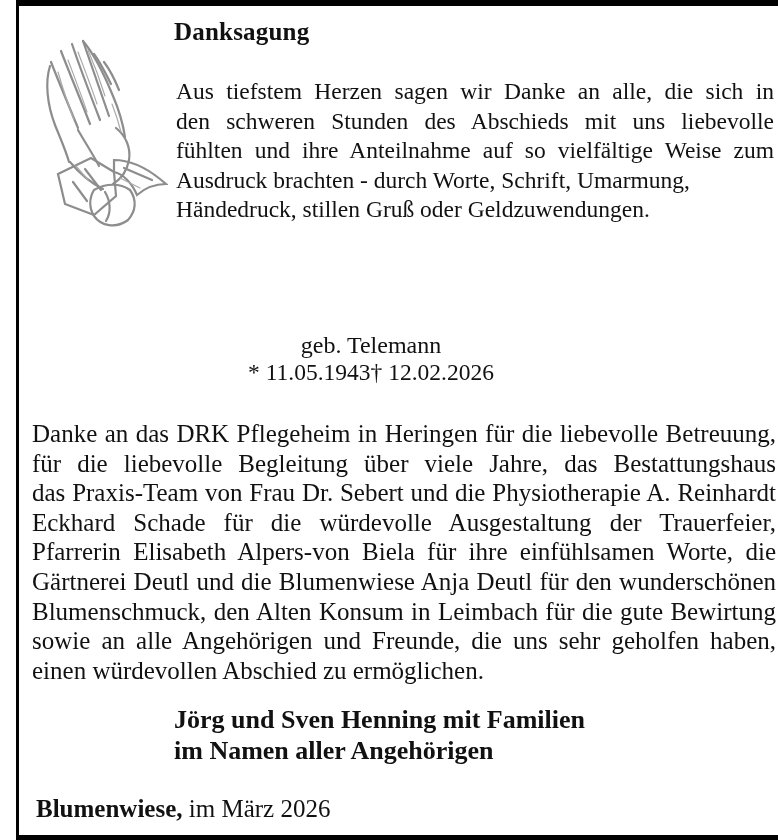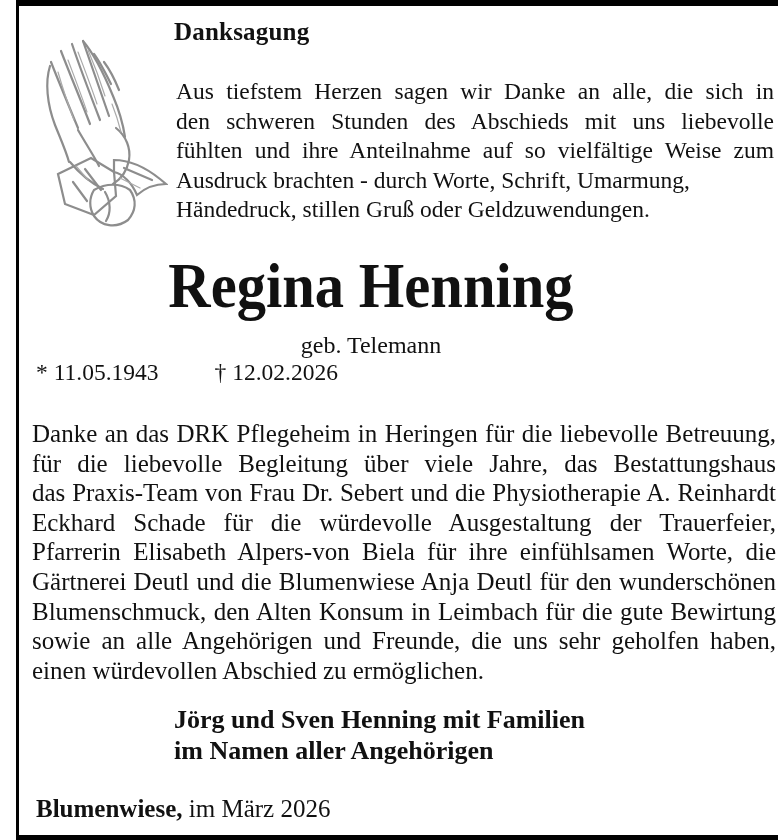--- a/index.html
+++ b/index.html
@@ -34,21 +34,21 @@
 
   .name-block { left: 17px; top: 247px; width: 670px; text-align: center; }
   .deceased-name {
     font-size: 63px; font-weight: bold; line-height: 66px;
     transform: scaleX(0.93); transform-origin: 50% 50%;
     white-space: nowrap;
   }
   .maiden { left: 17px; top: 325px; width: 670px; text-align: center; font-size: 24px; line-height: 28px; }
   .dates {
     left: 17px; top: 352px; width: 670px;
-    display: flex; justify-content: flex-start; gap: 56px;
+    display: flex; justify-content: center; 
     font-size: 23.5px; line-height: 29px;
   }
 
   .thanks {
     left: 13px; top: 413px; width: 744px;
     font-size: 25px; line-height: 29.6px;
   }
 
   .tline { min-height: 29.6px; }
   .just { text-align: justify; text-align-last: justify; }
@@ -110,23 +110,20 @@
   <div class="abs title">Danksagung</div>
 
   <div class="abs intro">
       <div class="tline just">Aus tiefstem Herzen sagen wir Danke an alle, die sich in</div>
       <div class="tline just">den schweren Stunden des Abschieds mit uns liebevolle</div>
       <div class="tline just">fühlten und ihre Anteilnahme auf so vielfältige Weise zum</div>
       <div class="tline">Ausdruck brachten - durch Worte, Schrift, Umarmung,</div>
       <div class="tline">Händedruck, stillen Gruß oder Geldzuwendungen.</div>
     </div>
 
-  <div class="abs name-block">
-    <div class="deceased-name">Regina Henning</div>
-  </div>
   <div class="abs maiden">geb. Telemann</div>
   <div class="abs dates">
     <span>* 11.05.1943</span>
     <span>† 12.02.2026</span>
   </div>
 
   <div class="abs thanks">
       <div class="tline just">Danke an das DRK Pflegeheim in Heringen für die liebevolle Betreuung,</div>
       <div class="tline just">für die liebevolle Begleitung über viele Jahre, das Bestattungshaus</div>
       <div class="tline just">das Praxis-Team von Frau Dr. Sebert und die Physiotherapie A. Reinhardt</div>

